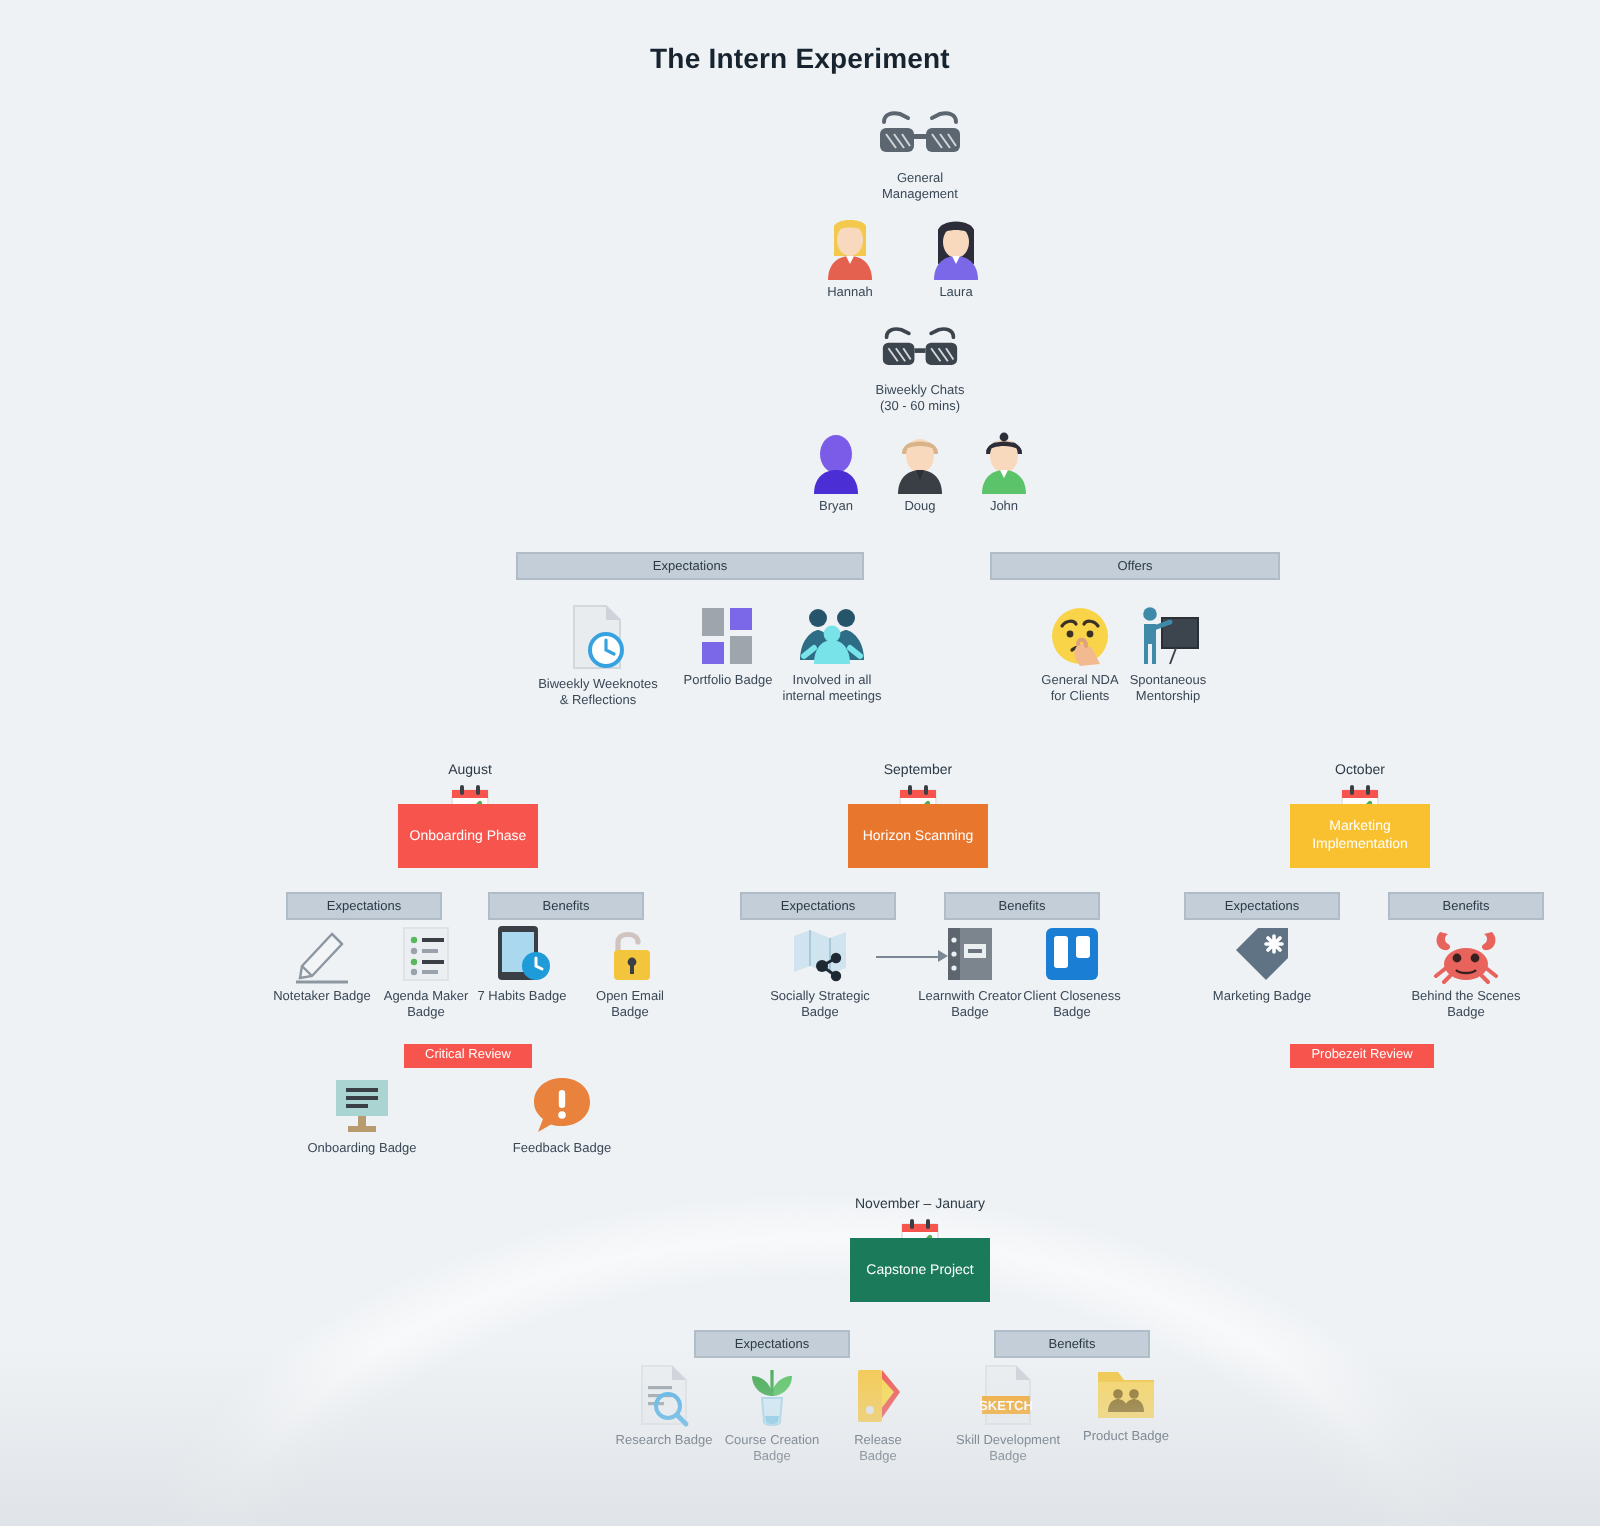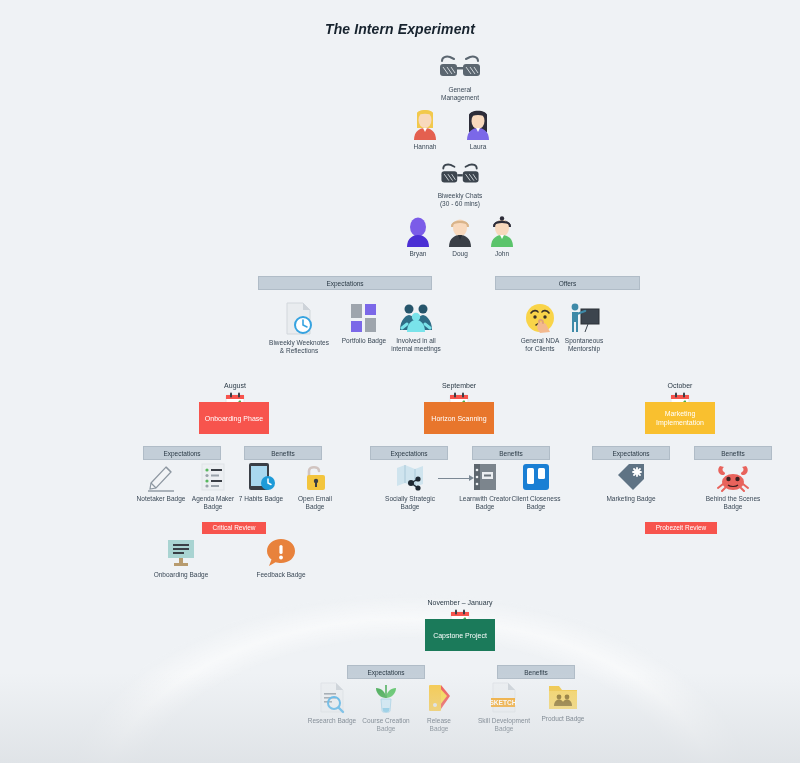--- a/index.html
+++ b/index.html
@@ -28,21 +28,20 @@
   }
   #canvas { position: absolute; inset: 0; }
 
   .abs { position: absolute; }
 
   .title {
     position: absolute; left: 0; right: 0; top: 21px;
     text-align: center;
     font-size: 14px; font-weight: bold; color: #17232e;
     letter-spacing: .1px;
-    font-style: italic;
   }
 
   
   .node { position: absolute; text-align: center; }
   .node .cap {
     font-size: 6.5px; line-height: 8px; color: #3a4856;
     margin-top: 3px; white-space: pre-line;
   }
   .icon { display: block; margin: 0 auto; }
 

